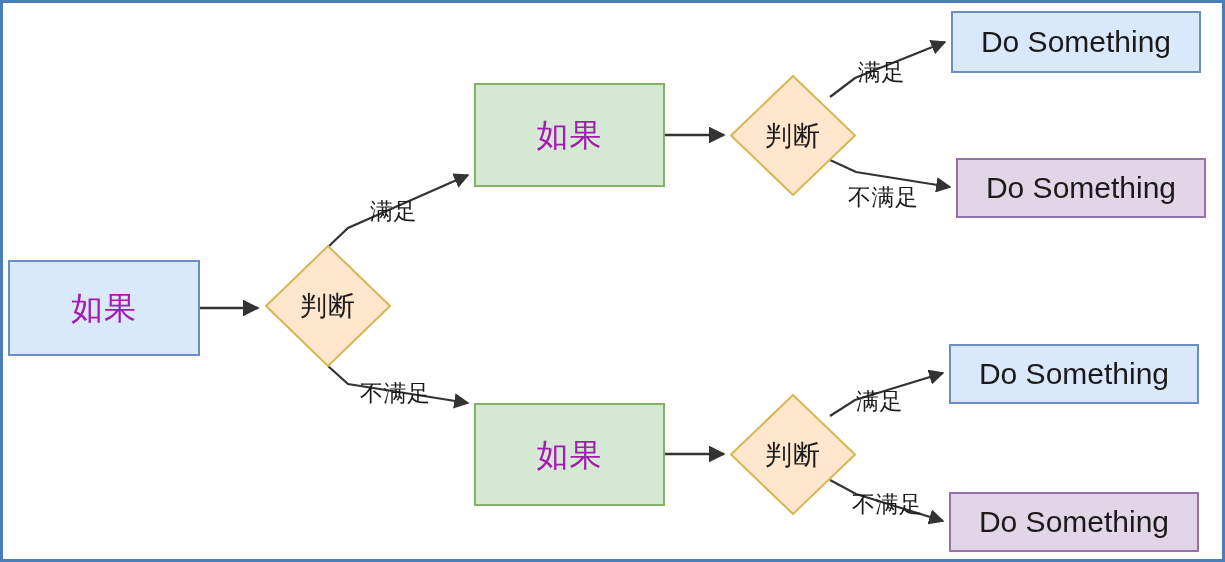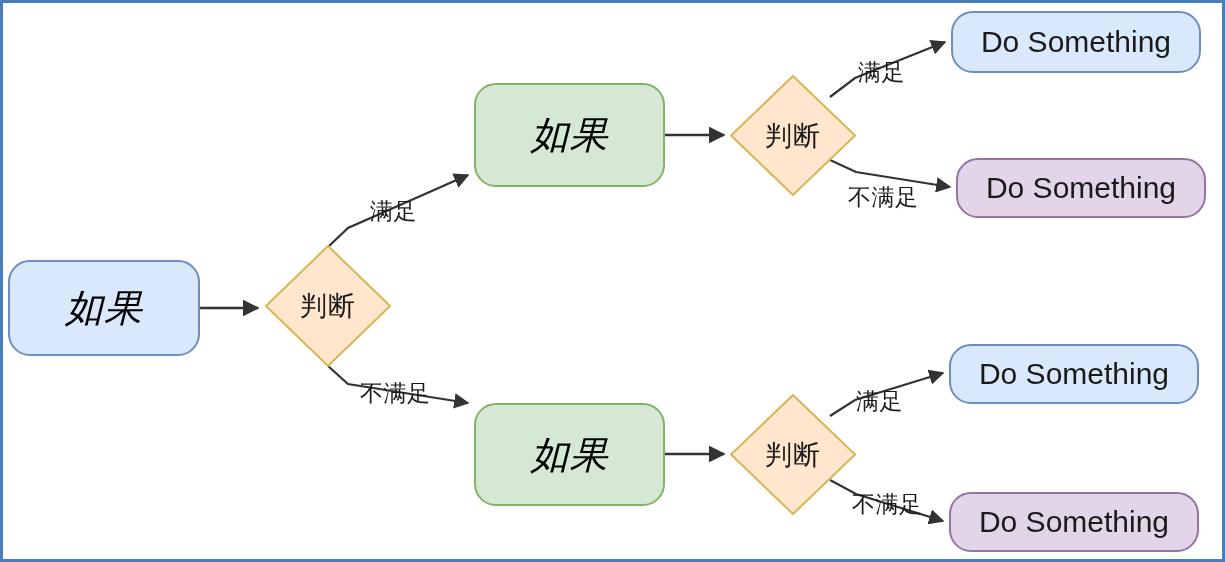--- a/index.html
+++ b/index.html
@@ -35,37 +35,36 @@
   }
   .node {
     position: absolute;
     box-sizing: border-box;
     display: flex;
     align-items: center;
     justify-content: center;
     z-index: 10;
   }
   .rect {
-    border-radius: 22px;
+    border-radius: 0;
     border-width: 2px;
     border-style: solid;
   }
   .rect .label {
     line-height: 1;
     white-space: nowrap;
   }
   .n-blue  { background: #dae8fc; border-color: #6c8ebf; }
   .n-green { background: #d5e8d4; border-color: #82b366; }
   .n-purple{ background: #e1d5e7; border-color: #9673a6; }
 
   .cjk {
-    font-size: 38px;
-    color: #000000;
+    font-size: 32px;
+    color: #a21caf;
     letter-spacing: 1px;
-    font-style: italic;
   }
   .latin {
     font-size: 30px;
     color: #1a1a1a;
   }
 
   .diamond {
     position: absolute;
     z-index: 10;
     text-decoration: underline;

